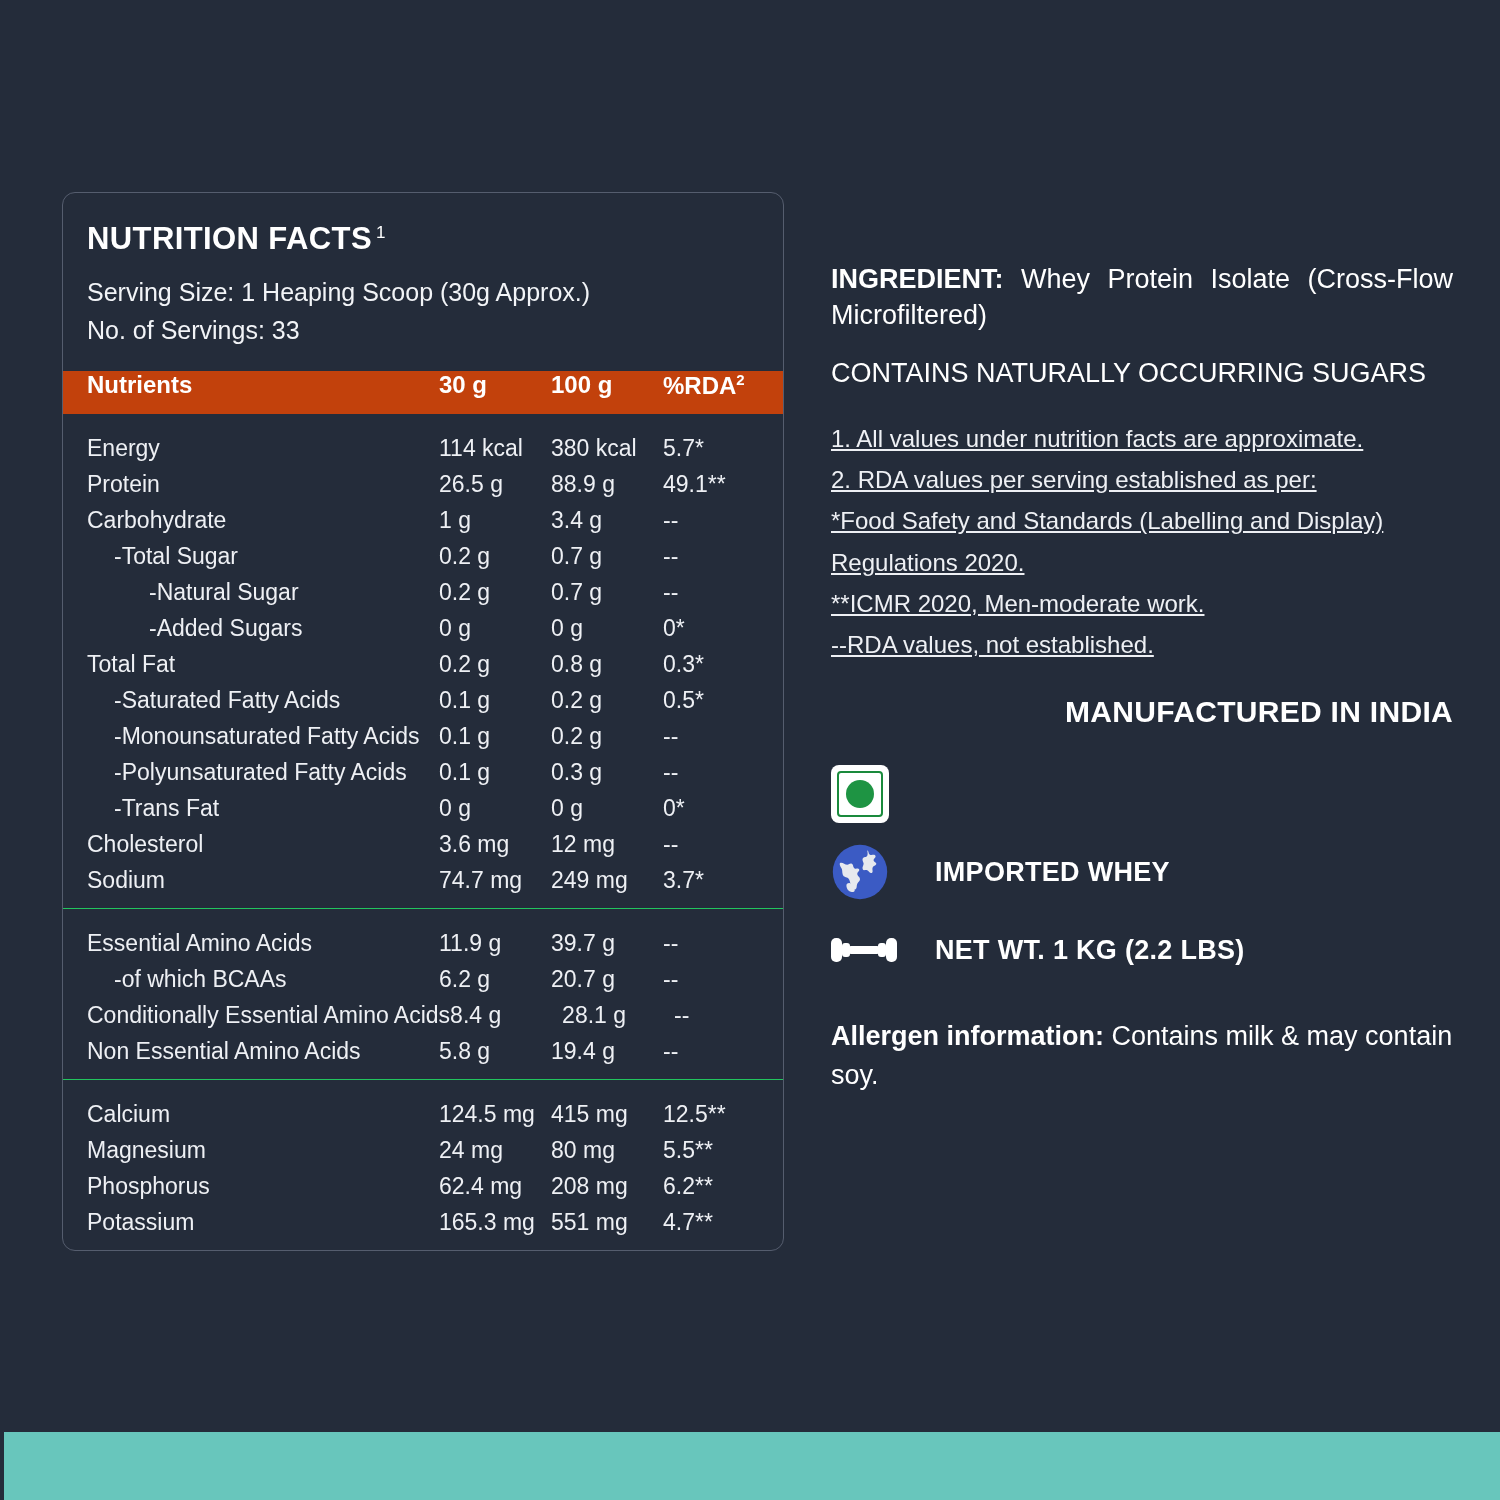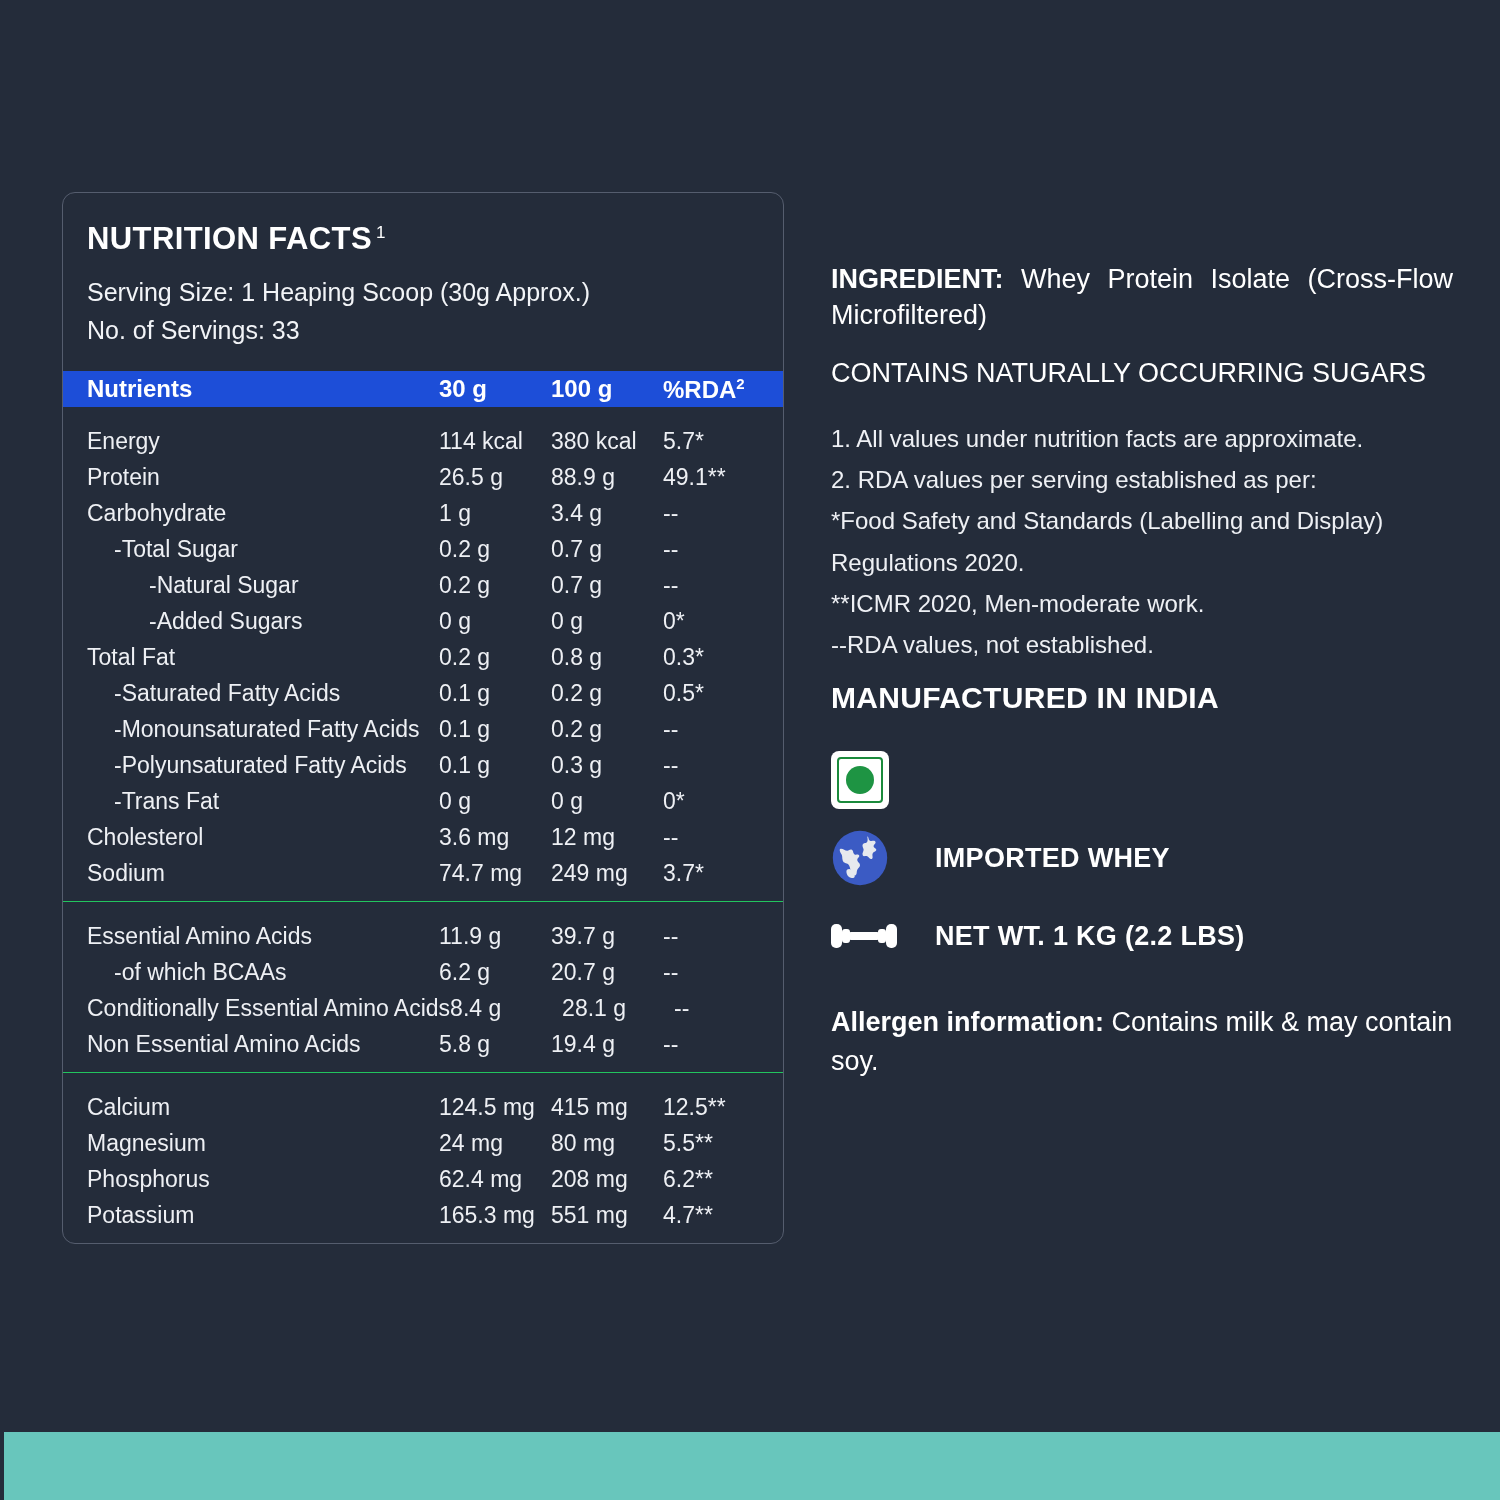--- a/index.html
+++ b/index.html
@@ -31,23 +31,23 @@
   }
   .nf-title sup { font-size:17px; font-weight:400; vertical-align:super; margin-left:4px; }
 
   .nf-serving {
     font-size:25px; color:#f2f4f7; font-weight:400;
     margin-top:16px; line-height:1.52;
   }
 
   
   .nf-colhead {
-    display:flex; align-items:center;
-    background:#1d4ed8;
-    height:36px;
+    display:flex; align-items:flex-start;
+    background:#c2410c;
+    height:43px;
     padding:0 0 0 24px;
   }
   .nf-colhead .c-name { flex:0 0 352px; font-size:24px; font-weight:700; color:#ffffff; }
   .nf-colhead .c-v {  font-size:24px; font-weight:700; color:#ffffff; }
   .nf-colhead .c-v1 { flex:0 0 112px; }
   .nf-colhead .c-v2 { flex:0 0 112px; }
   .nf-colhead .c-v3 { flex:1; }
   .nf-colhead sup { font-size:15px; vertical-align:super; }
 
   .nf-section { padding:12px 0 14px 0; }
@@ -72,27 +72,27 @@
   }
   .ing b { font-weight:700; }
   .ing-line2 {
     font-size:27px; color:#ffffff; line-height:1.33;
     text-align:justify; text-justify:inter-word;
     margin-top:22px;
   }
 
   .notes { margin-top:26px; }
   .note {
-    font-size:24px; color:#eef0f4; line-height:1.72;
+    font-size:24px; color:#eef0f4; line-height:1.72;text-decoration:underline;
   }
   .note.just { text-align:justify; text-justify:inter-word; }
 
   .mfg {
-    margin-top:16px;
-    font-size:30px; font-weight:700; color:#ffffff; letter-spacing:0.3px;
+    margin-top:30px;
+    font-size:30px; font-weight:700; color:#ffffff; letter-spacing:0.3px;text-align:right;
   }
 
   .badges { margin-top:26px; }
   .badge { display:flex; align-items:center; height:78px; }
   .badge .bi { flex:0 0 104px; display:flex; align-items:center; }
   .badge .bt { font-size:27px; font-weight:700; color:#ffffff; letter-spacing:0.3px; }
 
   
   .veg-mark {
     width:58px; height:58px; background:#ffffff; border-radius:8px;

